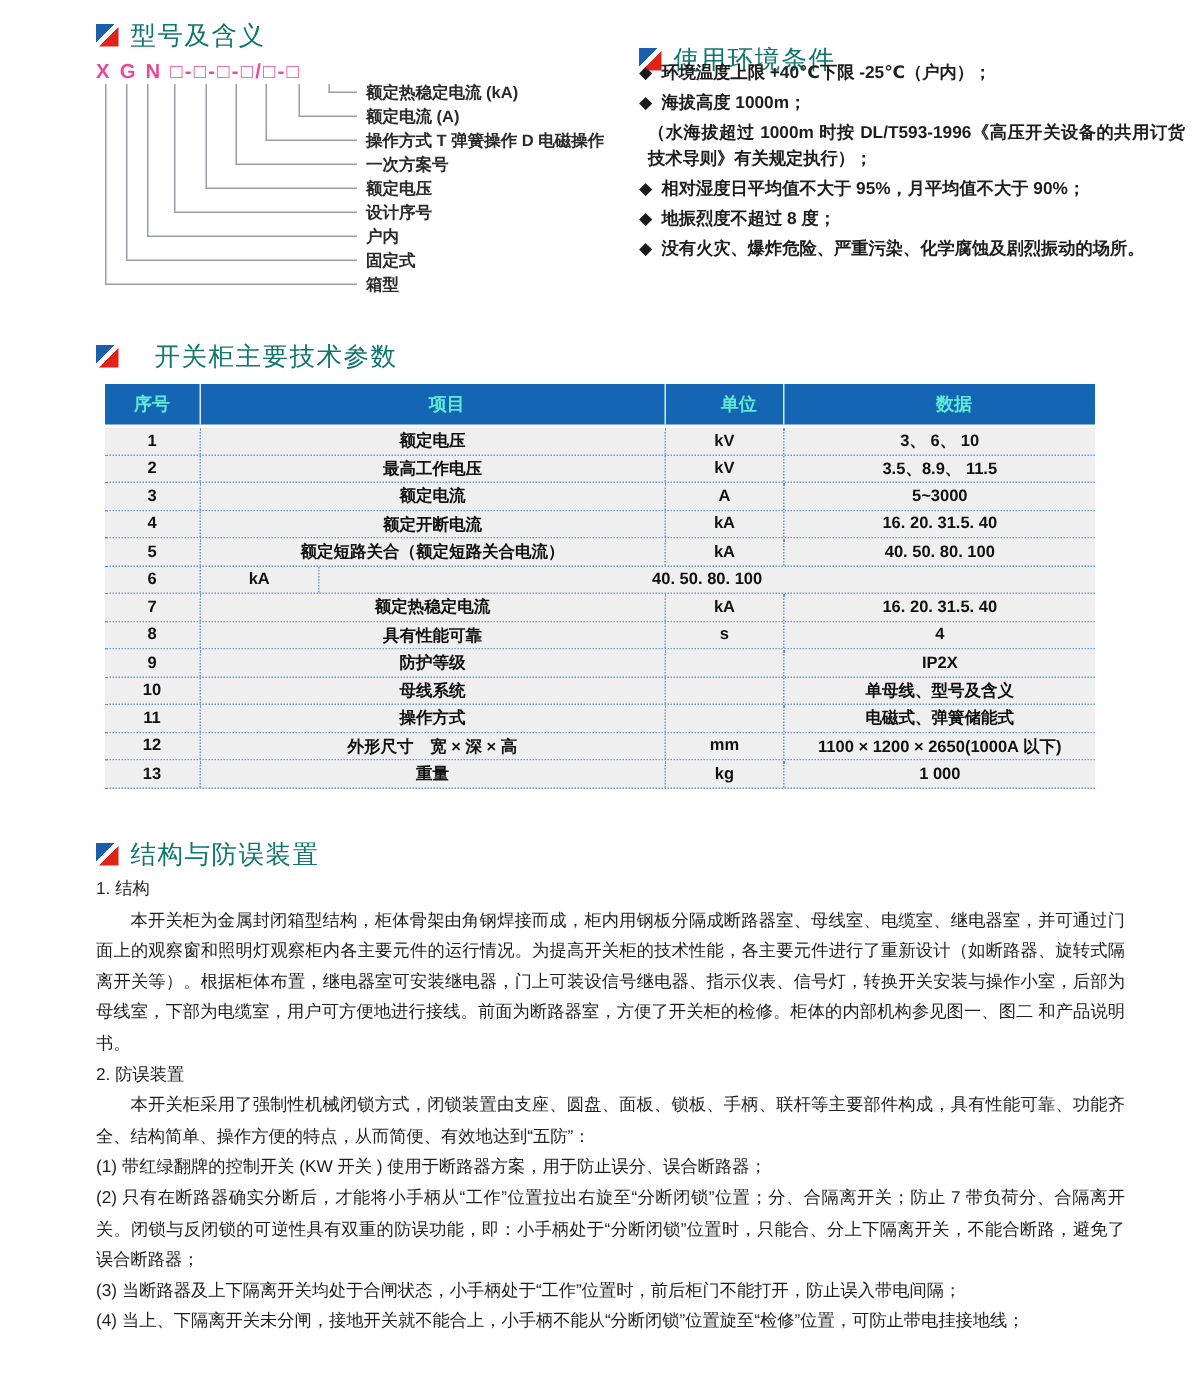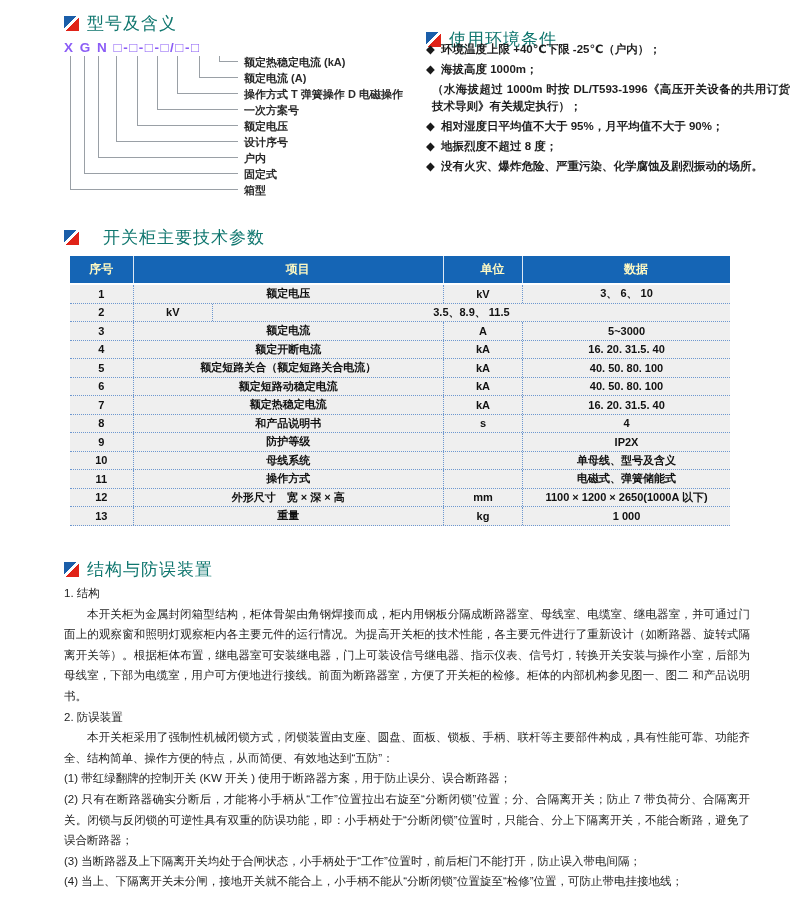--- a/index.html
+++ b/index.html
@@ -19,42 +19,42 @@
   .sec-icon {
     width: 15px; height: 15px; flex: 0 0 15px;
     background: linear-gradient(135deg, #1b5ea9 0%, #1b5ea9 42%, #ffffff 42%, #ffffff 56%, #e02318 56%, #e02318 100%);
   }
   .sec-title .txt { font-size: 17px; font-weight: normal; color: #0f766e; letter-spacing: 1px; white-space: nowrap; }
 
   
   .diagram { position: absolute; left: 64px; top: 40px; width: 460px; height: 170px; }
   .model-code {
     position: absolute; left: 0; top: 0;
-    font-size: 13.5px; font-weight: bold; color: #8b5cf6; letter-spacing: 1.5px; white-space: nowrap;
+    font-size: 13.5px; font-weight: bold; color: #ec4899; letter-spacing: 1.5px; white-space: nowrap;
   }
   .conn {
     position: absolute;
     border-left: 1px solid #9aa0a6;
     border-bottom: 1px solid #9aa0a6;
   }
   .dlabel {
     position: absolute; left: 180px;
     font-size: 11px; font-weight: bold; color: #2a2a2a; white-space: nowrap; line-height: 14px;
   }
 
   
   .env { position: absolute; left: 426px; top: 41px; width: 364px; }
   .env-item { display: flex; font-size: 11.5px; font-weight: 600; color: #1e1e1e; line-height: 17px; margin-bottom: 3px; text-align: justify; }
   .env-item .bullet { flex: 0 0 15px; color: #1a1a1a; }
   .env-item.nobullet { padding-left: 6px; }
   .env-item .etext { flex: 1; }
 
   
   .ptable { position: absolute; left: 70px; top: 256px; width: 660px; }
-  .thead { display: flex; height: 27px; background: #1565b5; color: #fef9c3; font-size: 12px; font-weight: bold; }
+  .thead { display: flex; height: 27px; background: #1565b5; color: #5eead4; font-size: 12px; font-weight: bold; }
   .thead .cell { display: flex; align-items: center; justify-content: center; height: 100%; }
   .thead .cell + .cell { border-left: 1px solid rgba(255,255,255,0.85); padding-left: 19px; }
   .tbody { margin-top: 2px; }
   .trow { display: flex; height: 18.5px; background: #efefef; border-bottom: 1px dotted #6d97cf; font-size: 11px; color: #111; }
   .trow .cell { display: flex; align-items: center; justify-content: center; height: 100%; font-weight: 600; }
   .trow .cell + .cell { border-left: 1px dotted #6d97cf; }
   .c1 { width: 9.5%; }
   .c2 { width: 47%; }
   .c3 { width: 12%; }
   .c4 { flex: 1; }
@@ -143,20 +143,21 @@
     </div>
     <div class="tbody">
       <div class="trow">
         <div class="cell c1">1</div>
         <div class="cell c2">额定电压</div>
         <div class="cell c3">kV</div>
         <div class="cell c4">3、 6、 10</div>
       </div>
       <div class="trow">
         <div class="cell c1">2</div>
+        <div class="cell c2">最高工作电压</div>
         <div class="cell c3">kV</div>
         <div class="cell c4">3.5、8.9、 11.5</div>
       </div>
       <div class="trow">
         <div class="cell c1">3</div>
         <div class="cell c2">额定电流</div>
         <div class="cell c3">A</div>
         <div class="cell c4">5~3000</div>
       </div>
       <div class="trow">
@@ -166,33 +167,32 @@
         <div class="cell c4">16. 20. 31.5. 40</div>
       </div>
       <div class="trow">
         <div class="cell c1">5</div>
         <div class="cell c2">额定短路关合（额定短路关合电流）</div>
         <div class="cell c3">kA</div>
         <div class="cell c4">40. 50. 80. 100</div>
       </div>
       <div class="trow">
         <div class="cell c1">6</div>
-        <div class="cell c2">额定短路动稳定电流</div>
         <div class="cell c3">kA</div>
         <div class="cell c4">40. 50. 80. 100</div>
       </div>
       <div class="trow">
         <div class="cell c1">7</div>
         <div class="cell c2">额定热稳定电流</div>
         <div class="cell c3">kA</div>
         <div class="cell c4">16. 20. 31.5. 40</div>
       </div>
       <div class="trow">
         <div class="cell c1">8</div>
-        <div class="cell c2">和产品说明书</div>
+        <div class="cell c2">具有性能可靠</div>
         <div class="cell c3">s</div>
         <div class="cell c4">4</div>
       </div>
       <div class="trow">
         <div class="cell c1">9</div>
         <div class="cell c2">防护等级</div>
         <div class="cell c3"></div>
         <div class="cell c4">IP2X</div>
       </div>
       <div class="trow">

